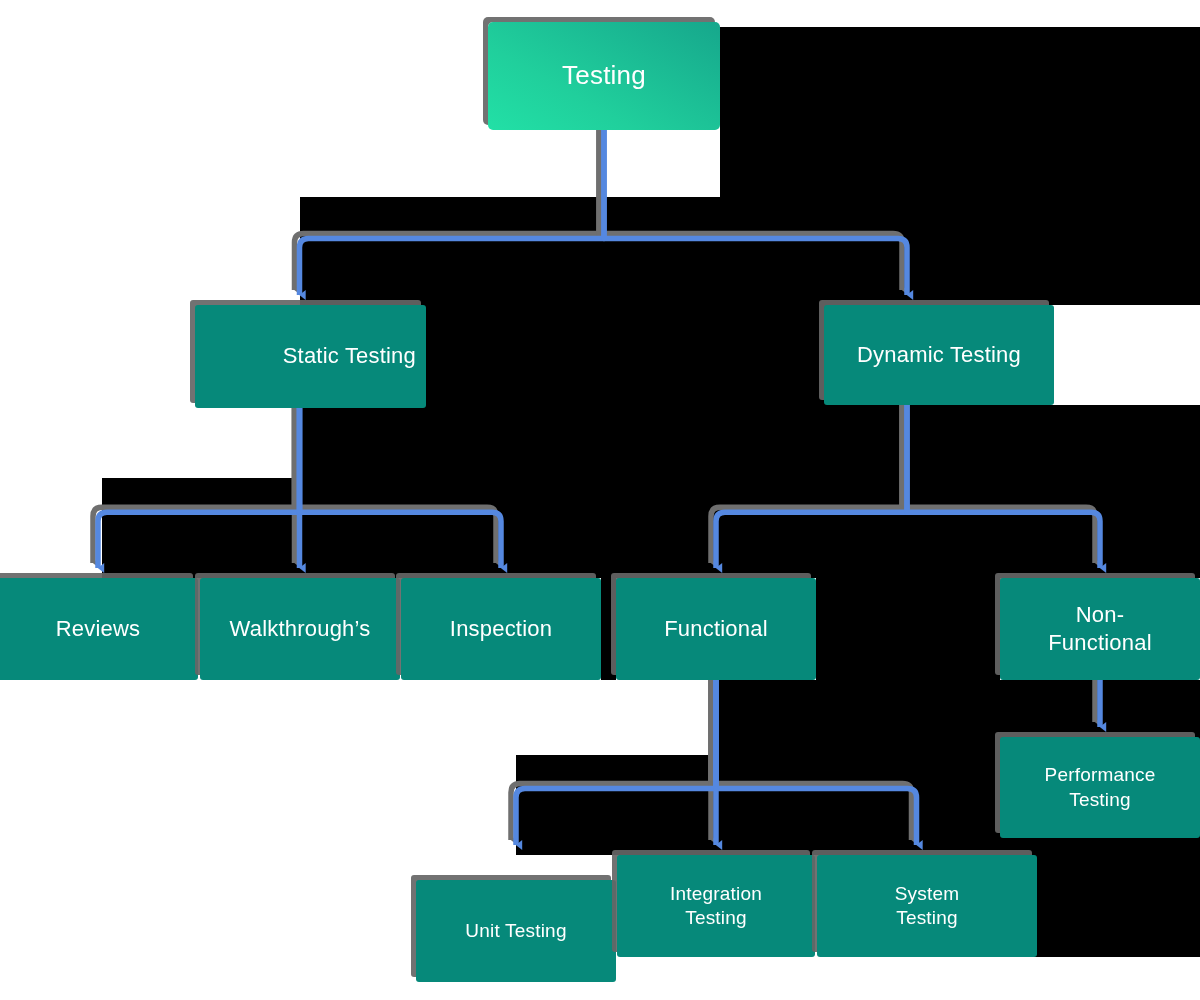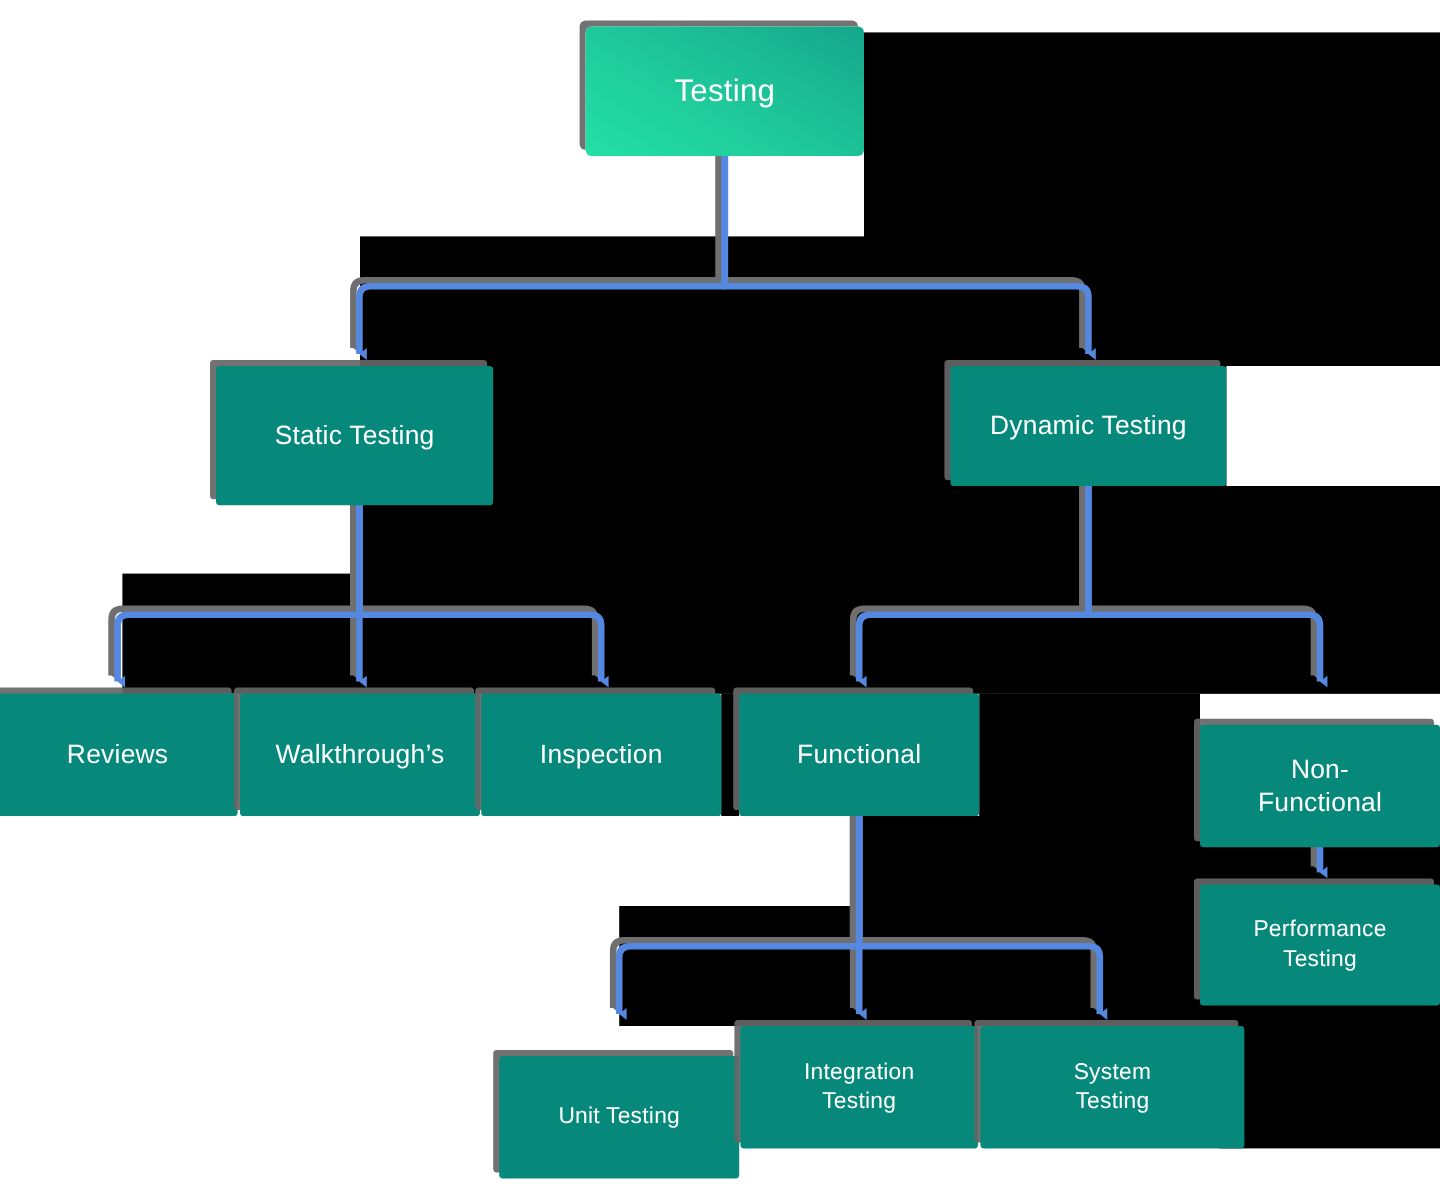--- a/index.html
+++ b/index.html
@@ -116,39 +116,39 @@
         <path d="M716,680 L716,845" marker-end="url(#ah-main)"></path>
         <path d="M716,680 L716,788.5 L907.5,788.5 Q916.5,788.5 916.5,797.5 L916.5,845" marker-end="url(#ah-main)"></path>
         <path d="M1100,680 L1100,727" marker-end="url(#ah-main)"></path>
       </g>
   </svg>
 
   <div id="node-layer">
       <div class="node root fs-26" style="left: 488px; top: 22px; width: 232px; height: 108px;">
         <span class="label">Testing</span>
       </div>
-      <div class="node fs-22" style="left: 180px; top: 305px; width: 231px; height: 116px;">
+      <div class="node fs-22" style="left: 195px; top: 305px; width: 231px; height: 103px; justify-content: flex-end;">
         <span class="label">Static Testing</span>
       </div>
-      <div class="node fs-22" style="left: 792px; top: 305px; width: 230px; height: 100px; text-align: right;">
+      <div class="node fs-22" style="left: 824px; top: 305px; width: 230px; height: 100px; text-align: right;">
         <span class="label">Dynamic Testing</span>
       </div>
       <div class="node fs-22" style="left: -2px; top: 578px; width: 200px; height: 102px;">
         <span class="label">Reviews</span>
       </div>
       <div class="node fs-22" style="left: 200px; top: 578px; width: 200px; height: 102px;">
         <span class="label">Walkthrough’s</span>
       </div>
       <div class="node fs-22" style="left: 401px; top: 578px; width: 200px; height: 102px;">
         <span class="label">Inspection</span>
       </div>
       <div class="node fs-22" style="left: 616px; top: 578px; width: 200px; height: 102px;">
         <span class="label">Functional</span>
       </div>
-      <div class="node fs-22" style="left: 1000px; top: 578px; width: 200px; height: 102px; margin-top: 26px;">
+      <div class="node fs-22" style="left: 1000px; top: 578px; width: 200px; height: 102px;">
         <span class="label">Non-<br>Functional</span>
       </div>
       <div class="node fs-21" style="left: 1000px; top: 737px; width: 200px; height: 101px;">
         <span class="label">Performance<br>Testing</span>
       </div>
       <div class="node fs-21" style="left: 416px; top: 855px; width: 200px; height: 102px; margin-top: 25px;">
         <span class="label">Unit Testing</span>
       </div>
       <div class="node fs-21" style="left: 617px; top: 855px; width: 198px; height: 102px; text-align: center;">
         <span class="label">Integration<br>Testing</span>

